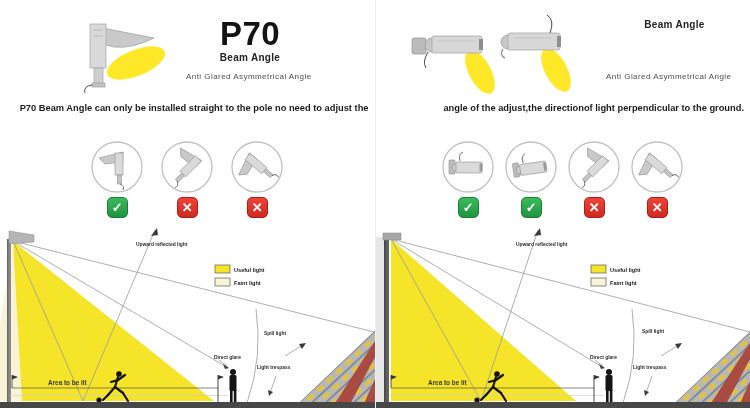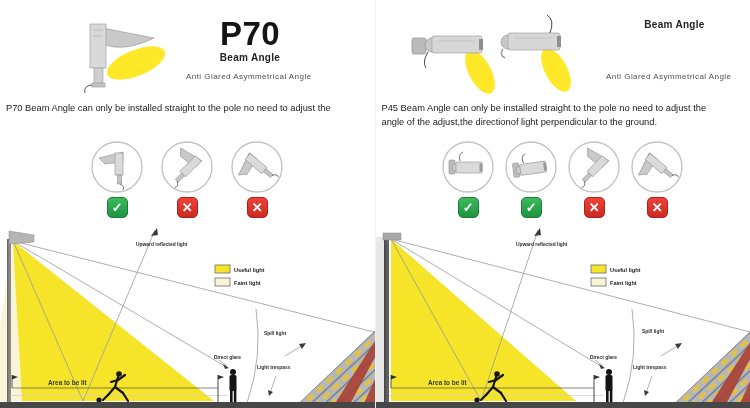--- a/index.html
+++ b/index.html
@@ -11,22 +11,22 @@
   .left .hdr-art{left:62px;top:14px;}
   .right .hdr-art{left:28px;top:12px;}
   .title-block{position:absolute;top:17px;text-align:center;}
   .left .title-block{left:193px;width:114px;}
   .right .title-block{left:242px;width:114px;}
   .model{font-size:33px;font-weight:bold;color:#141414;line-height:1;letter-spacing:0.5px;}
   .subtitle{font-size:10px;font-weight:bold;color:#232323;margin-top:2px;letter-spacing:0.3px;}
   .tagline{position:absolute;top:72px;font-size:8px;color:#4f4f4f;letter-spacing:0.45px;text-align:right;white-space:nowrap;}
   .left .tagline{left:186px;width:122px;}
   .right .tagline{left:230px;width:126px;}
-  .desc{position:absolute;top:101px;left:6px;right:6px;text-align:left;
-        font-size:9.3px;font-weight:normal;color:#1b1b1b;line-height:1.55;}
+  .desc{position:absolute;top:101px;left:6px;right:6px;text-align:right;
+        font-size:9.3px;font-weight:bold;color:#1b1b1b;line-height:1.55;}
   .orients{position:absolute;top:141px;left:0;right:0;display:flex;justify-content:center;}
   .left .orients{gap:18px;}
   .right .orients{gap:11px;}
   .orient{display:flex;flex-direction:column;align-items:center;gap:4px;}
   .status{width:21px;height:21px;border-radius:5px;display:flex;align-items:center;justify-content:center;
           color:#fff;font-size:13px;font-weight:bold;line-height:1;box-sizing:border-box;}
   .status.ok{background:linear-gradient(#3cba5c,#1f9440);border:1px solid #188036;}
   .status.no{background:linear-gradient(#ef4339,#cc2a21);border:1px solid #b01f17;}
   .diagram{position:absolute;left:0;top:225px;width:375px;height:183px;}
   svg text{font-family:"Liberation Sans",sans-serif;}
@@ -214,21 +214,20 @@
       <path d="M146,21 q5,-13 -3,-18" stroke="#4a4a4a" stroke-width="1" fill="none"></path>
       <line x1="110" y1="26" x2="148" y2="26" stroke="#b5b5b5" stroke-width="0.6"></line>
     </svg>
 
     <div class="title-block">
       <div class="subtitle">Beam Angle</div>
     </div>
     <div class="tagline">Anti Glared Asymmetrical Angle</div>
 
     <div class="desc">
-      <div>P45 Beam Angle can only be installed straight to the pole no need to adjust the</div>
       <div>angle of the adjust,the directionof light perpendicular to the ground.</div>
     </div>
 
     <div class="orients">
       <div class="orient">
         <svg width="52" height="52" viewBox="0 0 52 52">
           <circle cx="26" cy="26" r="25" fill="#fff" stroke="#c2c2c2" stroke-width="1.3"></circle>
           <g transform="rotate(0 26 26) translate(2 5)">
               <use href="#fx-h"></use>
             </g>

